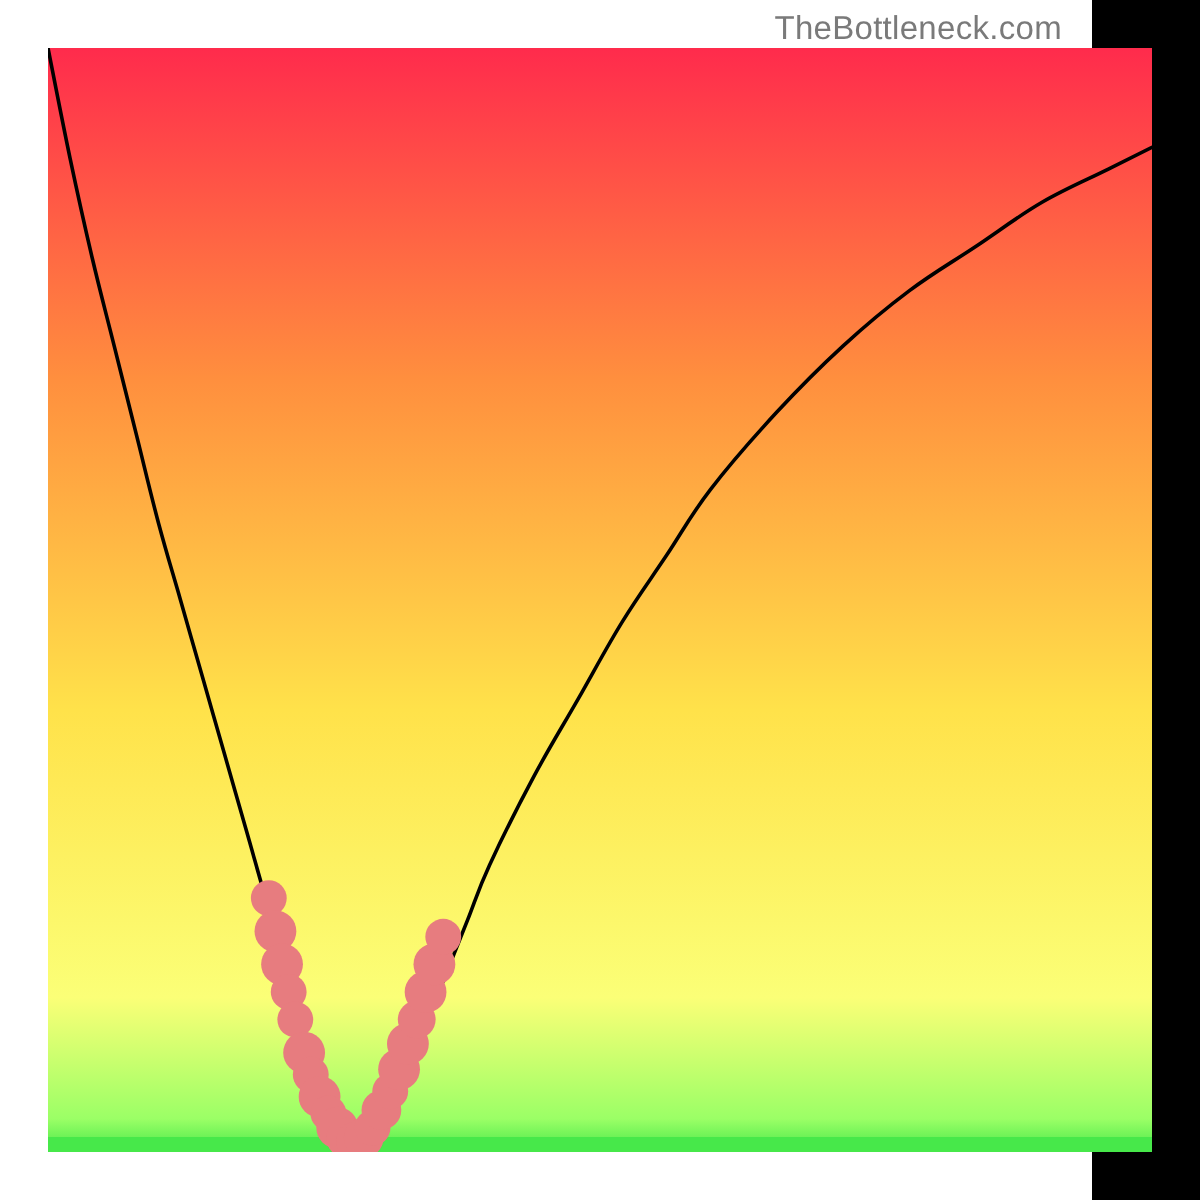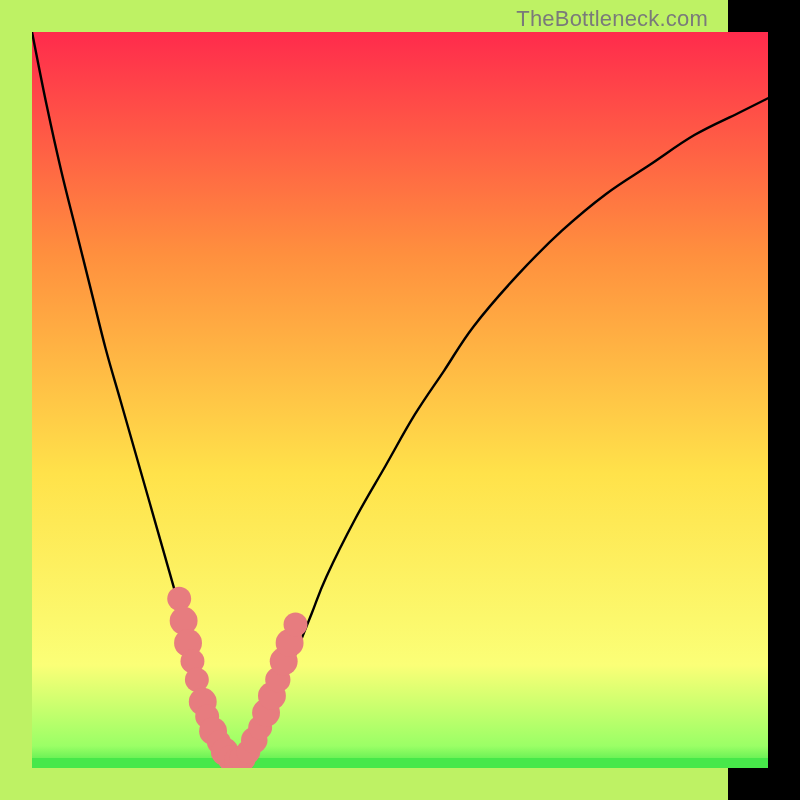--- a/index.html
+++ b/index.html
@@ -9,21 +9,21 @@
     height: 800px;
     background: #000;
     overflow: hidden;
     font-family: Arial, Helvetica, sans-serif;
   }
   .frame {
     position: absolute;
     top: 0; left: 0;
     width: 728px;
     height: 800px;
-    background: #bef264;
+    background: #ffffff;
   }
   .plot-area {
     position: absolute;
     top: 32px;
     left: 32px;
     width: 736px;
     height: 736px;
     overflow: hidden;
   }
   .watermark {

